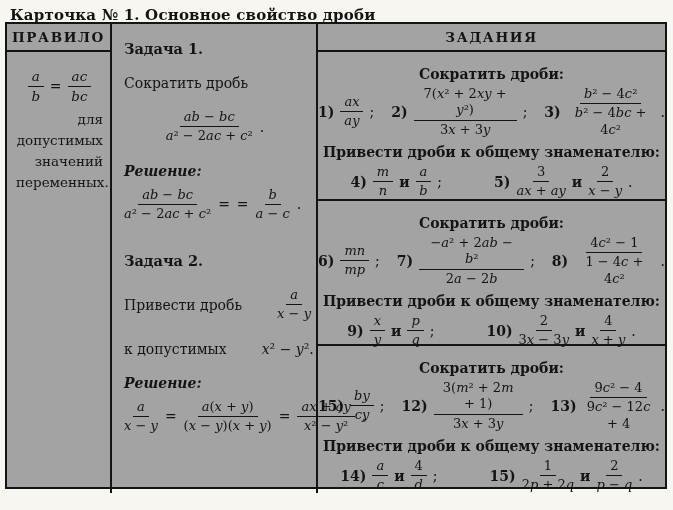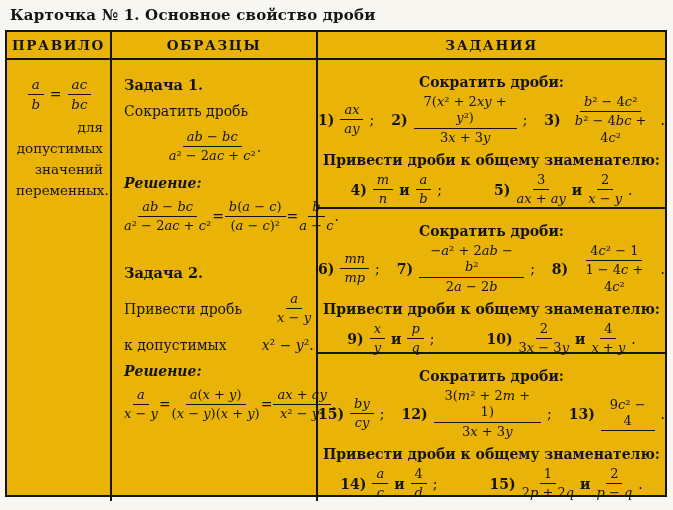--- a/index.html
+++ b/index.html
@@ -7,51 +7,51 @@
   body{
     width:673px;height:510px;position:relative;overflow:hidden;
     background:var(--paper);color:var(--ink);
     font-family:"DejaVu Serif","Liberation Serif",serif;
   }
   .page-title{
     position:absolute;left:10px;top:6px;
     font-weight:bold;font-size:15px;letter-spacing:.2px;
   }
   .card-table{
-    position:absolute;left:5px;top:30px;width:658px;height:463px;
-    border:2.5px solid var(--ink);background:#eab308;
+    position:absolute;left:5px;top:22px;width:658px;height:463px;
+    border:2.5px solid var(--ink);background:#a3a3a3;
     display:grid;grid-template-columns:103px 206px 1fr;
   }
   .col{display:flex;flex-direction:column;min-width:0;}
   .col + .col{border-left:2px solid var(--ink);}
   .col-header{
     flex:0 0 auto;height:26px;border-bottom:2px solid var(--ink);
     display:flex;align-items:center;justify-content:center;
     font-weight:bold;font-size:13.5px;letter-spacing:1.6px;
   }
   .col-body{flex:1 1 auto;min-height:0;}
 
   
   i{font-style:italic;}
-  .math-line{display:flex;align-items:center;gap:1px;white-space:nowrap;}
+  .math-line{display:flex;align-items:center;gap:7px;white-space:nowrap;}
   .frac{display:inline-flex;flex-direction:column;align-items:center;
         font-size:13px;line-height:1.25;text-align:center;}
   .frac .num{border-bottom:1.4px solid var(--ink);padding:0 4px 1px;}
   .frac .den{padding-top:1px;}
   .tok.b{font-weight:bold;}
 
   
   .rule-body{padding:16px 7px 0 9px;font-size:13.5px;}
   .rule-formula{display:flex;justify-content:center;align-items:center;gap:6px;font-size:14px;}
   .rule-formula .frac{font-size:13.5px;}
   .rule-note{margin-top:4px;line-height:1.55;text-align:right;}
 
   
   .samples-body{padding:10px 10px 0 12px;font-size:14px;}
-  .samples-body .block{margin-top:10px;}
+  .samples-body .block{margin-top:18px;}
   .samples-body .block:first-child{margin-top:6px;}
   .task-title{font-weight:bold;font-size:14.5px;}
   .block.task-title:not(:first-child){margin-top:30px;}
   .plain{margin-top:11px;}
   .math-center{justify-content:center;margin-top:8px;}
   .solution-label{font-weight:bold;font-style:italic;margin-top:21px;}
   .solution-label + .math-line{margin-top:8px;}
   .math-labeled{gap:35px;margin-top:13px;}
 
   
@@ -85,42 +85,37 @@
           <span class="tok">=</span>
           <span class="frac">
             <span class="num"><i>a</i><i>c</i></span>
             <span class="den"><i>b</i><i>c</i></span>
           </span>
         </div>
       <div class="rule-note">для допустимых значений переменных.</div>
     </div>
   </div>
   <div class="col">
-    <div class="col-header">ОБРАЗЦЫ</div>
     <div class="col-body samples-body" id="samples-body">
         <div class="block task-title">Задача 1.</div>
         <div class="block plain">Сократить дробь</div>
         <div class="block math-line math-center">
           <span class="frac">
             <span class="num"><i>a</i><i>b</i> − <i>b</i><i>c</i></span>
             <span class="den"><i>a</i>² − 2<i>a</i><i>c</i> + <i>c</i>²</span>
           </span>
           <span class="tok">.</span>
         </div>
         <div class="block solution-label">Решение:</div>
         <div class="block math-line math">
           <span class="frac">
             <span class="num"><i>a</i><i>b</i> − <i>b</i><i>c</i></span>
             <span class="den"><i>a</i>² − 2<i>a</i><i>c</i> + <i>c</i>²</span>
           </span>
           <span class="tok">=</span>
-          <span class="frac">
-            <span class="num"><i>b</i>(<i>a</i> − <i>c</i>)</span>
-            <span class="den">(<i>a</i> − <i>c</i>)²</span>
-          </span>
           <span class="tok">=</span>
           <span class="frac">
             <span class="num"><i>b</i></span>
             <span class="den"><i>a</i> − <i>c</i></span>
           </span>
           <span class="tok">.</span>
         </div>
         <div class="block task-title">Задача 2.</div>
         <div class="block math-line math-labeled">
           <span class="tok">Привести дробь</span>
@@ -297,20 +292,21 @@
                 <span class="frac">
                   <span class="num">3(<i>m</i>² + 2<i>m</i> + 1)</span>
                   <span class="den">3<i>x</i> + 3<i>y</i></span>
                 </span>
                 <span class="tok">;</span>
               </span>
               <span class="item">
                 <span class="no">13)</span>
                 <span class="frac">
                   <span class="num">9<i>c</i>² − 4</span>
+                  <span class="den">9<i>c</i>² − 12<i>c</i> + 4</span>
                 </span>
                 <span class="tok">.</span>
               </span>
             </div>
           </div>
           <div class="sec">
             <div class="sec-title">Привести дроби к общему знаменателю:</div>
             <div class="items two">
               <span class="item">
                 <span class="no">14)</span>

